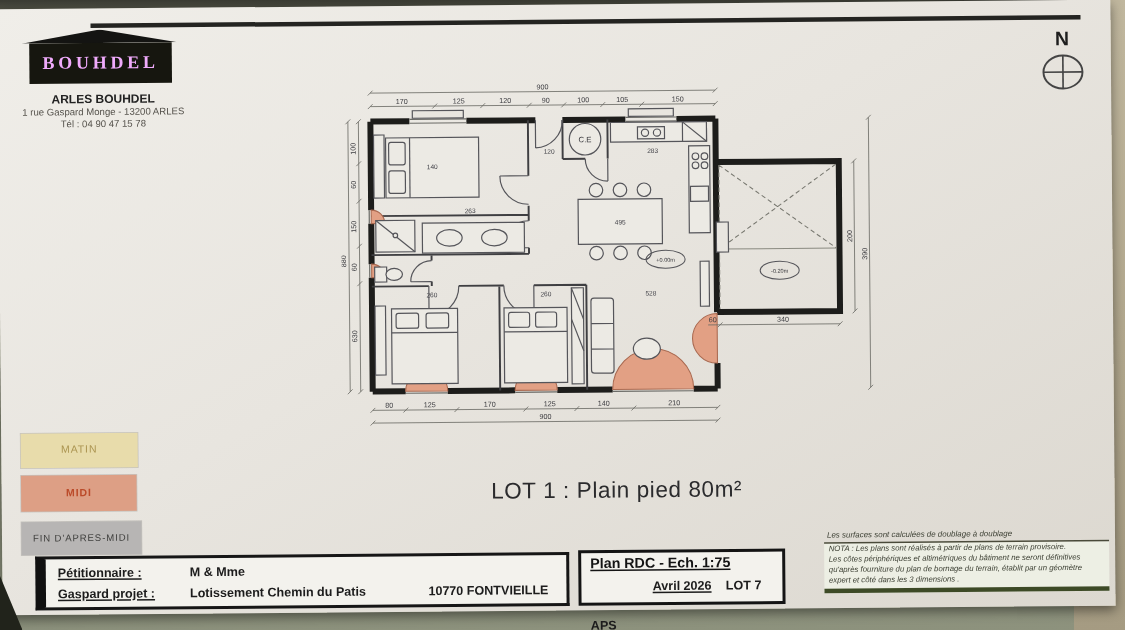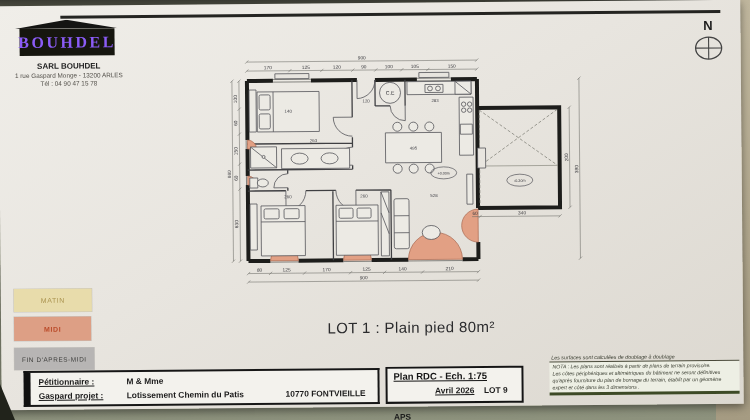--- a/index.html
+++ b/index.html
@@ -12,21 +12,21 @@
          transform:rotate(-0.5deg);transform-origin:50% 50%;
          background:linear-gradient(150deg,#f0eee9 0%,#e8e5df 45%,#dcd8d0 100%);
          box-shadow:0 3px 8px rgba(0,0,0,.45);}
   .abs{position:absolute;}
   .toprule{left:62px;top:10px;width:660px;height:3px;background:#242421;}
   
   .roof{left:16px;top:14px;width:104px;height:9px;background:#141412;
         clip-path:polygon(50% 0,100% 100%,0 100%);}
   .logobox{left:21px;top:23px;width:95px;height:27px;background:#16160f;
         display:flex;align-items:center;justify-content:center;}
-  .logobox span{color:#8b5cf6;font-family:"Liberation Serif",serif;font-size:16px;
+  .logobox span{color:#f0abfc;font-family:"Liberation Serif",serif;font-size:12px;
         letter-spacing:2.5px;font-weight:700;}
   .company{left:14px;top:56px;width:112px;text-align:center;font-size:8px;font-weight:700;color:#222;}
   .addr{left:6px;top:66px;width:128px;text-align:center;font-size:6.4px;color:#55524c;}
   .phone{left:6px;top:74px;width:128px;text-align:center;font-size:6.4px;color:#55524c;}
   
   .north{left:688px;top:18px;width:44px;text-align:center;}
   .north .n{font-size:13px;font-weight:700;color:#1e1e1e;letter-spacing:1px;}
   
   .plansvg{left:228px;top:50px;width:364px;height:250px;}
   .title{left:240px;top:316px;width:340px;text-align:center;font-size:15px;color:#2b2b2d;
@@ -70,21 +70,21 @@
 
 <div id="stage">
   <div class="paper">
 
     <div class="abs toprule"></div>
 
     <div class="abs roof"></div>
     <div class="abs logobox">
       <span>BOUHDEL</span>
     </div>
-    <div class="abs company">SARL BOUHDEL</div>
+    <div class="abs company">ARLES BOUHDEL</div>
     <div class="abs addr">1 rue Gaspard Monge - 13200 ARLES</div>
     <div class="abs phone">Tél : 04 90 47 15 78</div>
 
     <div class="abs north">
       <div class="n" style="position:static">N</div>
       <svg width="34" height="32" viewBox="0 0 34 32" style="position:static">
         <ellipse cx="17" cy="15" rx="13" ry="11" fill="none" stroke="#444" stroke-width="1.3"></ellipse>
         <line x1="4" y1="15" x2="30" y2="15" stroke="#444" stroke-width="1.1"></line>
         <line x1="17" y1="4" x2="17" y2="26" stroke="#444" stroke-width="1.1"></line>
       </svg>
@@ -302,21 +302,21 @@
         <span class="tb-val">Lotissement Chemin du Patis</span>
         <span class="tb-city">10770 FONTVIEILLE</span>
       </div>
     </div>
 
     <div class="tb-mid">
       <div class="h">Plan RDC - Ech. 1:75</div>
       <div class="r">
         <span class="c1">APS</span>
         <span class="c2">Avril 2026</span>
-        <span class="c3">LOT 9</span>
+        <span class="c3">LOT 7</span>
       </div>
     </div>
 
     <div class="abs notes">
       <div class="l0">Les surfaces sont calculées de doublage à doublage</div>
       <div class="box">
         <div class="ln">NOTA : Les plans sont réalisés à partir de plans de terrain provisoire.</div>
         <div class="ln">Les côtes périphériques et altimétriques du bâtiment ne seront définitives</div>
         <div class="ln">qu'après fourniture du plan de bornage du terrain, établit par un géomètre</div>
         <div class="ln">expert et côté dans les 3 dimensions .</div>

